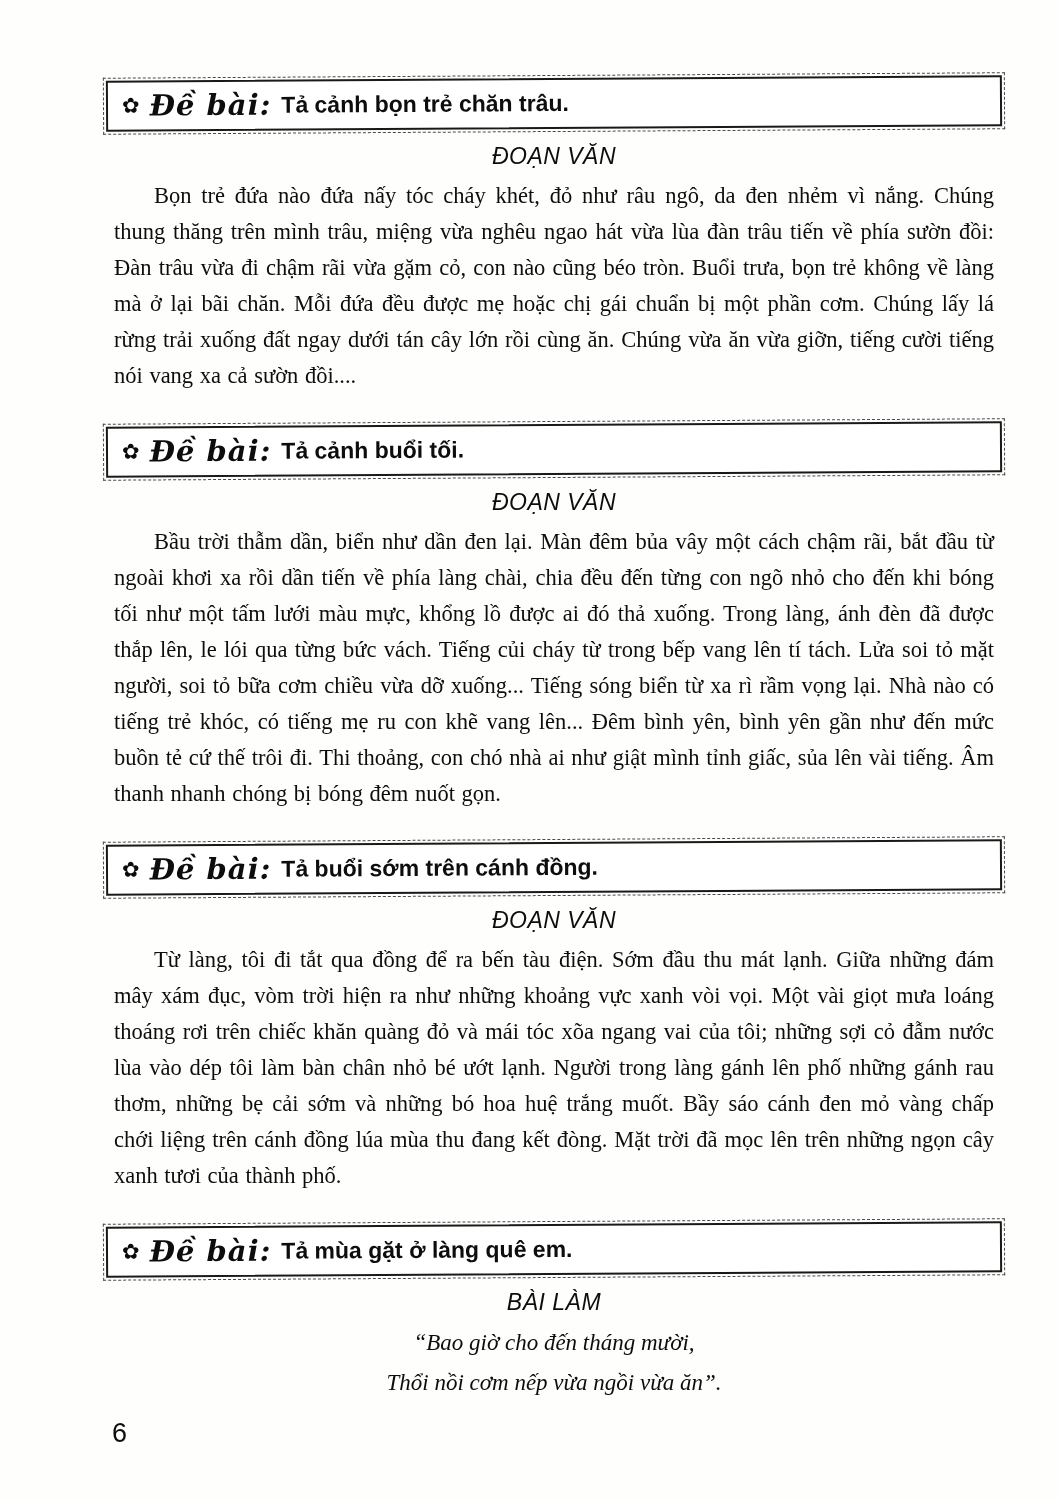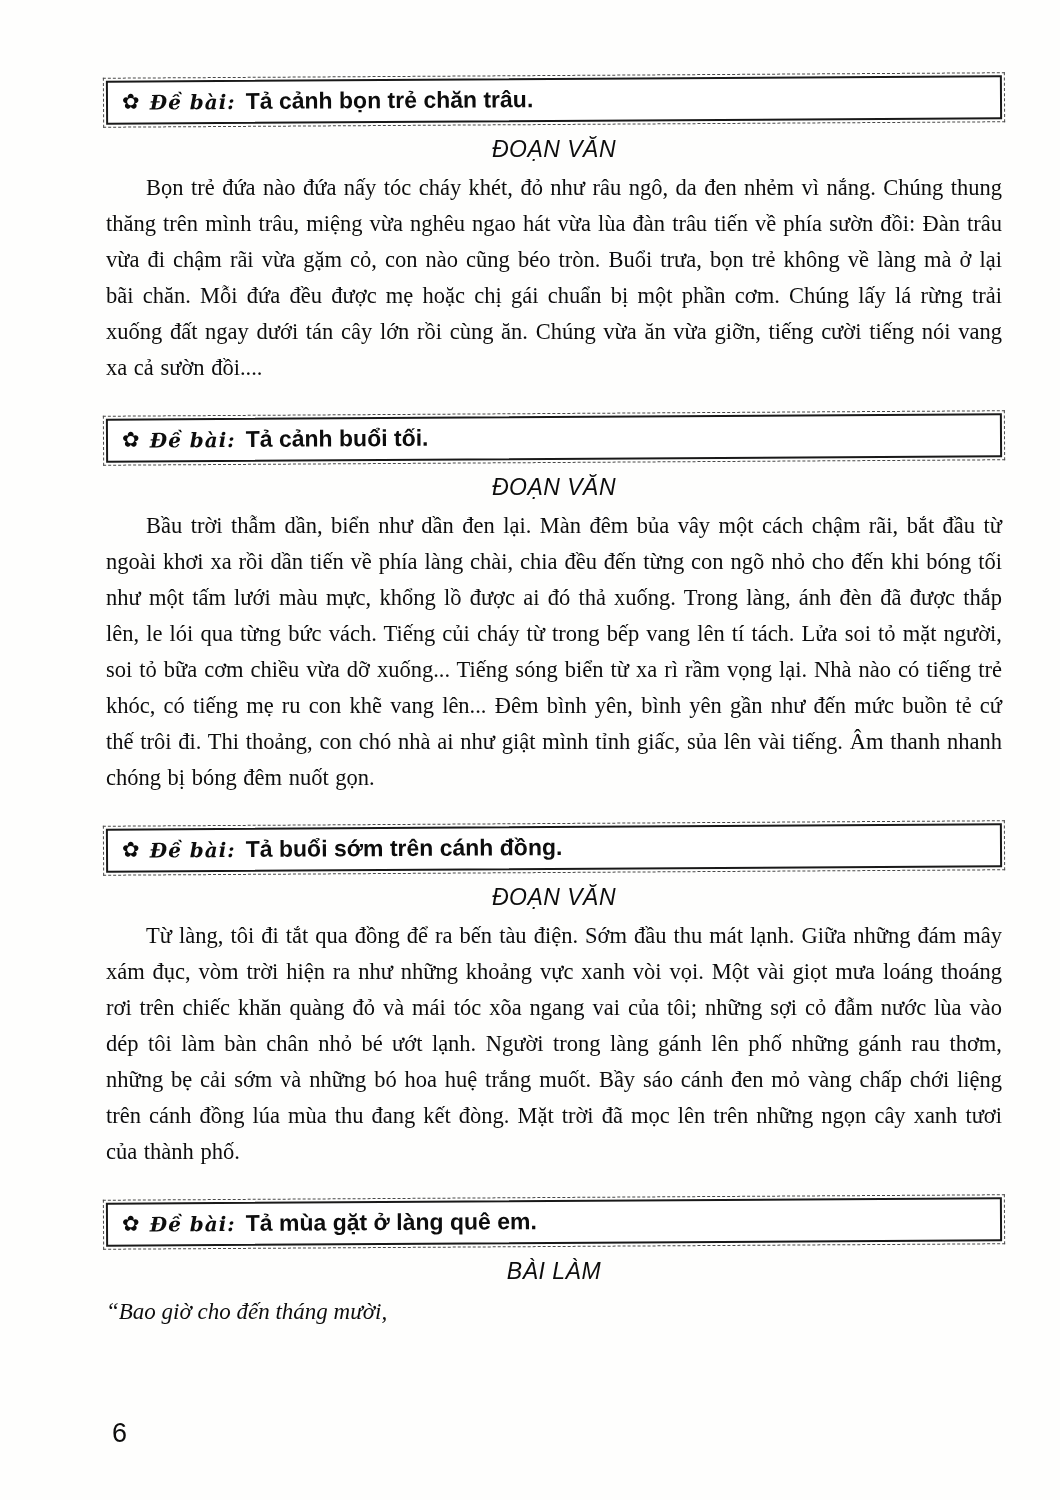--- a/index.html
+++ b/index.html
@@ -35,50 +35,51 @@
     font-family:"DejaVu Sans", sans-serif;
     font-size:21px;
     line-height:1;
     color:#0b0b0b;
     flex:0 0 auto;
   }
   .prompt-label{
     font-family:"DejaVu Serif", serif;
     font-style:italic;
     font-weight:bold;
-    font-size:20px;
+    font-size:29px;
     letter-spacing:1px;
     white-space:nowrap;
     flex:0 0 auto;
   }
   .prompt-title{
     font-family:"Liberation Sans", sans-serif;
     font-weight:bold;
     font-size:23px;
     white-space:nowrap;
   }
   .heading{
     font-family:"Liberation Sans", sans-serif;
     font-weight:normal;
     font-style:italic;
     font-size:23px;
     text-align:center;
     margin:14px 0 7px 0;
     letter-spacing:0.5px;
   }
   .para{
-    margin:0;
+    margin:8px;
     font-size:22.5px;
     line-height:36px;
     text-align:justify;
     text-indent:40px;
     word-spacing:1px;
   }
   .verse{
     margin-top:6px;
+    text-align:center;
     font-style:italic;
     font-size:23px;
     line-height:40px;
   }
   .section{margin-bottom:30px;}
   .section:last-of-type{margin-bottom:0;}
   .page-number{
     position:absolute;
     left:112px;top:1418px;
     font-family:"Liberation Sans", sans-serif;
@@ -124,19 +125,20 @@
 
     <div class="section">
       <div class="prompt-box">
         <span class="florette">✿</span>
         <span class="prompt-label">Đề bài:</span>
         <span class="prompt-title">Tả mùa gặt ở làng quê em.</span>
       </div>
       <h2 class="heading">BÀI LÀM</h2>
       <div class="verse">
         <div>“Bao giờ cho đến tháng mười,</div>
+        <div>Thổi nồi cơm nếp vừa ngồi vừa ăn”.</div>
       </div>
     </div>
 
   </div>
 
   <div class="page-number">6</div>
 </div>
 
 </body></html>

